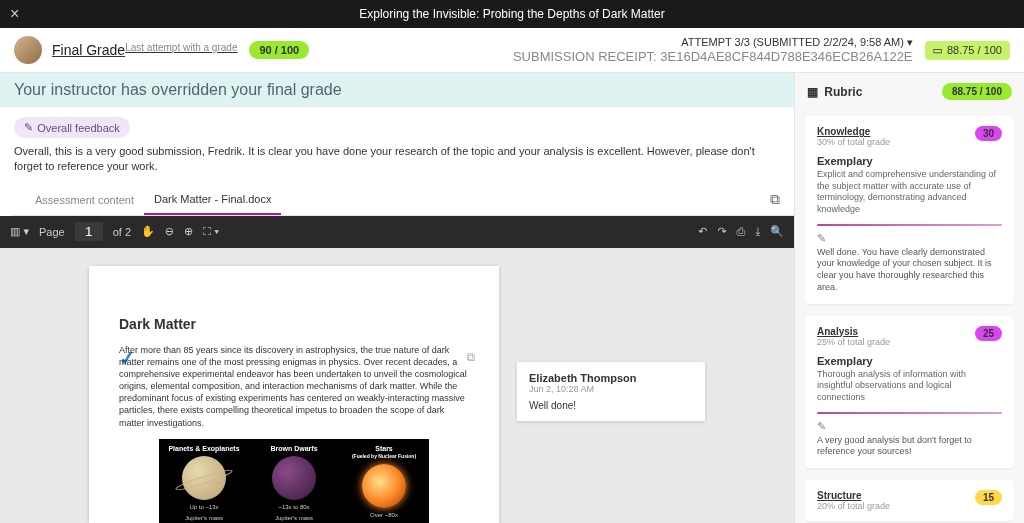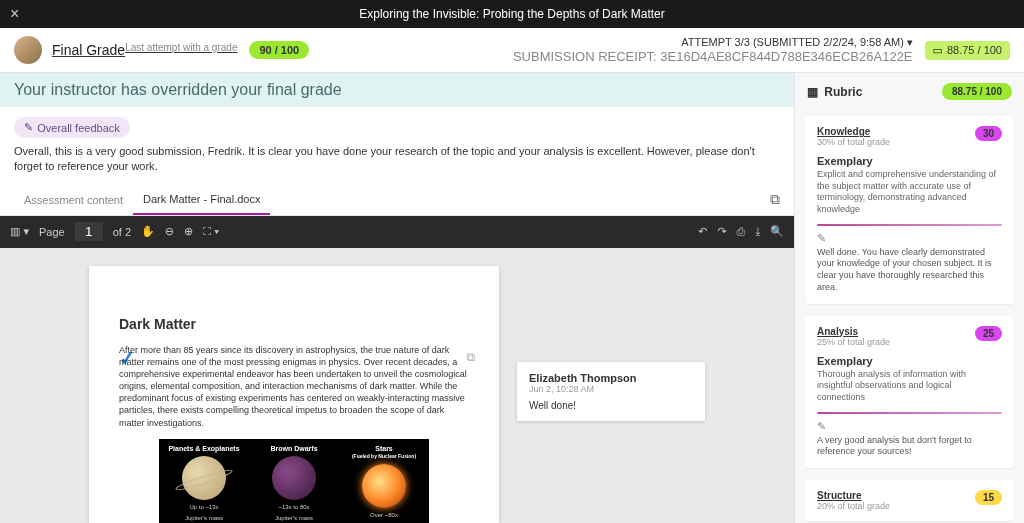--- a/index.html
+++ b/index.html
@@ -18,21 +18,21 @@
 .pill-green-box { background: #c5f26a; color: #333; border-radius: 4px; padding: 3px 8px; font-size: 11px; display: inline-flex; align-items: center; gap: 4px; }
 .header .pill-green { margin-left: 12px; }
 .header-right { margin-left: auto; text-align: right; font-size: 10px; color: #555; display: flex; align-items: center; gap: 12px; }
 .attempt-line { font-size: 11px; color: #333; }
 .receipt-line { font-size: 13px; color: #888; }
 .main { flex: 1; display: flex; overflow: hidden; }
 .left-col { flex: 1; display: flex; flex-direction: column; overflow: hidden; }
 .override-banner { background: #dff3f3; color: #4a6a6a; font-size: 16px; padding: 8px 14px; }
 .feedback-chip { display: inline-flex; align-items: center; gap: 4px; background: #f0e6f5; color: #6a4a8a; border-radius: 14px; padding: 4px 10px; font-size: 11px; margin: 10px 14px 6px; }
 .feedback-text { font-size: 11px; color: #333; padding: 0 14px 10px; line-height: 1.4; }
-.tabs { display: flex; align-items: center; padding: 0 14px; border-bottom: 1px solid #e5e5e5; font-size: 11px; position: relative; }
+.tabs { display: flex; align-items: center; padding: 0 14px; border-bottom: 1px solid #e5e5e5; font-size: 11px; position: relative; margin-left: 11px; }
 .tab { padding: 8px 10px; color: #888; cursor: pointer; }
 .tab.active { color: #333; border-bottom: 2px solid #a020a0; }
 .tab-icon-right { margin-left: auto; color: #666; font-size: 14px; cursor: pointer; }
 .viewer-toolbar { background: #2a2a2a; color: #ccc; height: 32px; display: flex; align-items: center; padding: 0 10px; gap: 10px; font-size: 11px; }
 .viewer-toolbar .vt-item { display: inline-flex; align-items: center; cursor: pointer; }
 .viewer-toolbar .page-input { width: 28px; background: #3a3a3a; border: none; color: #fff; text-align: center; padding: 2px; }
 .viewer-toolbar .spacer { flex: 1; }
 .doc-scroll { flex: 1; background: #e9e9e9; display: flex; justify-content: center; overflow: hidden; padding-top: 18px; gap: 18px; }
 .doc-page { width: 410px; background: #fff; box-shadow: 0 1px 4px rgba(0,0,0,.2); padding: 50px 30px 20px; font-size: 10px; color: #333; position: relative; }
 .doc-title { font-size: 14px; font-weight: 600; margin-bottom: 12px; }

